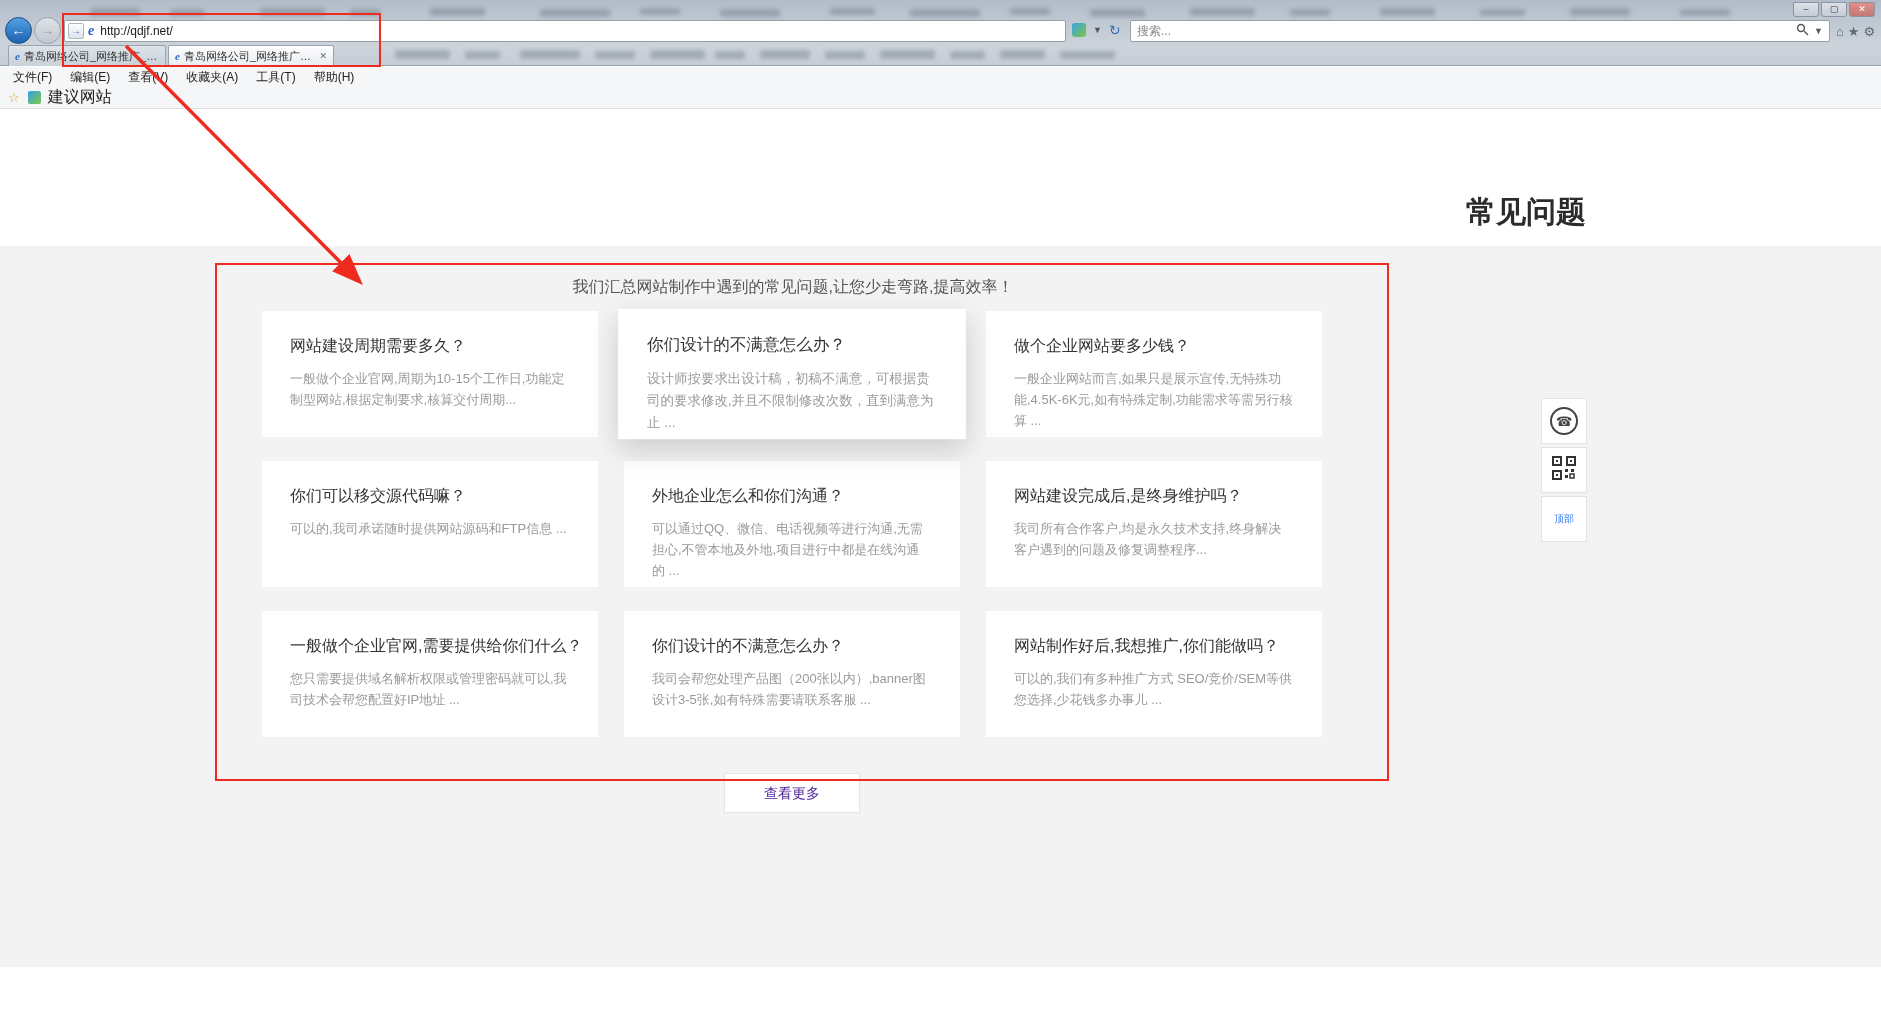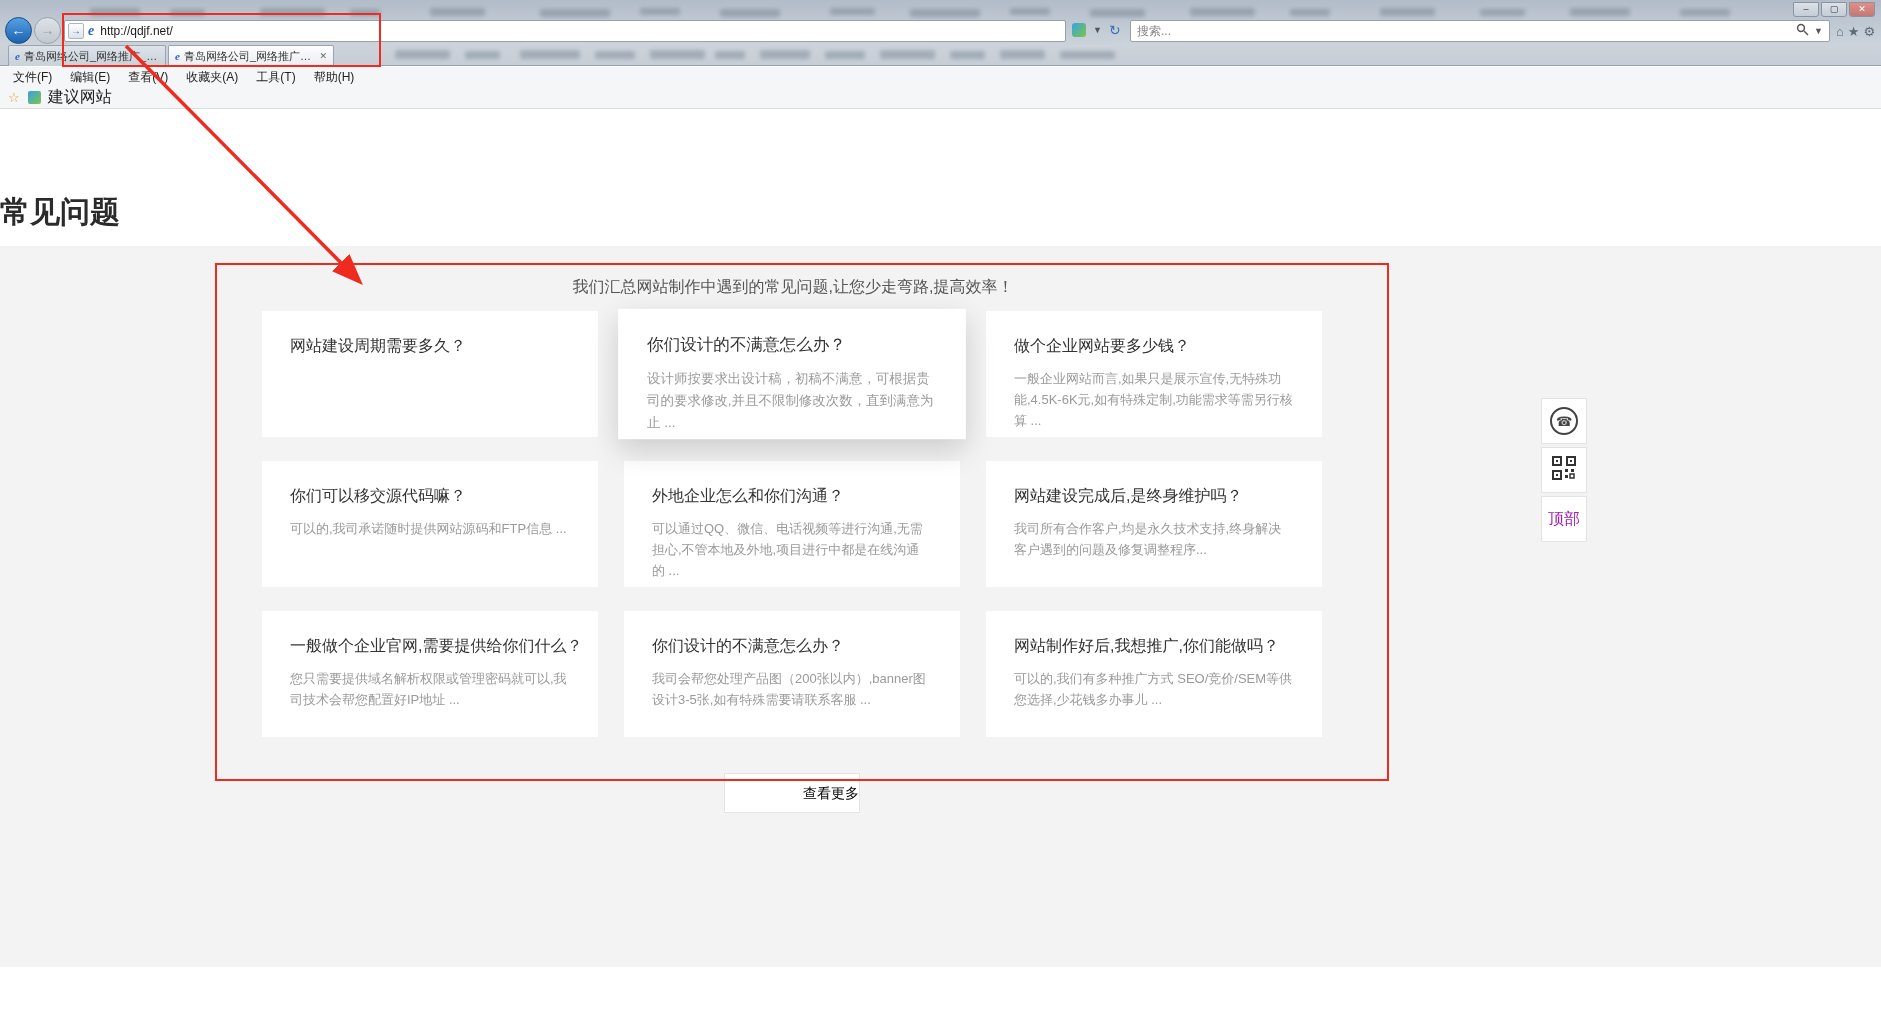--- a/index.html
+++ b/index.html
@@ -61,42 +61,42 @@
   .menu-item { font-size:12px; color:#222; padding:0 9px; line-height:20px; }
   .fav-bar { position:absolute; left:0; top:87px; width:1881px; height:22px; background:#f5f6f7;
     border-bottom:1px solid #dcdddf; display:flex; align-items:center; padding-left:8px; }
   .fav-star { color:#d9a42a; font-size:13px; margin-right:8px; }
   .fav-site-icon { width:13px; height:13px; border-radius:2px; background:linear-gradient(135deg,#35a3e8,#7ec642); margin-right:7px; }
   .fav-label { font-size:16px; color:#222; }
 
   
   .page-area { position:absolute; left:0; top:109px; width:1881px; height:922px; background:#fff; }
   .gray-band { position:absolute; left:0; top:137px; width:1881px; height:721px; background:#f3f3f3; }
-  .faq-title { position:absolute; left:0; top:190px; width:1586px; text-align:left;
+  .faq-title { position:absolute; left:0; top:190px; width:1586px; text-align:right;
     font-size:30px; font-weight:bold; color:#2b2b2b; }
   .faq-subtitle { position:absolute; left:0; top:240px; width:1586px; text-align:center;
     font-size:16px; color:#555; }
 
   .grid { position:absolute; left:262px; top:311px; display:grid;
     grid-template-columns:repeat(3,336px); column-gap:26px; row-gap:24px; }
   .card { width:336px; height:126px; background:#fff; padding:25px 28px 0 28px; overflow:hidden; }
   .card:nth-of-type(2) { transform:scale(1.035); box-shadow:0 10px 26px rgba(0,0,0,.16); position:relative; z-index:2; }
   .card-title { font-size:16px; color:#333; margin-bottom:11px; white-space:nowrap; }
   .card-body { font-size:13px; color:#9a9a9a; line-height:21px; }
 
   .more-btn { position:absolute; left:724px; top:773px; width:136px; height:40px; background:#fff;
-    border:1px solid #e4e4e4; text-align:right; line-height:38px; font-size:14px; color:#000000; }
+    border:1px solid #e4e4e4; text-align:center; line-height:38px; font-size:14px; color:#4c1d95; }
 
   
   .float-widgets { position:absolute; left:1541px; top:398px; display:flex; flex-direction:column; gap:3px; }
   .fw { width:46px; height:46px; background:#fff; border:1px solid #e3e3e3; display:flex;
     align-items:center; justify-content:center; }
   .fw-phone-circle { width:28px; height:28px; border:2px solid #444; border-radius:50%; display:flex;
     align-items:center; justify-content:center; font-size:13px; color:#444; }
-  .fw-top-label { font-size:16px; color:#a21caf; }
+  .fw-top-label { font-size:10px; color:#3b82f6; }
 
   
   .anno { position:absolute; border:2px solid #ee2b1e; z-index:60; pointer-events:none; }
   .anno-1 { left:62px; top:13px; width:319px; height:54px; }
   .anno-2 { left:215px; top:263px; width:1174px; height:518px; }
   .anno-arrow { position:absolute; left:0; top:0; width:1881px; height:1031px; z-index:61; pointer-events:none; }
 </style>
 </head>
 <body>
 
@@ -211,20 +211,21 @@
   <div class="page-area">
     <div class="gray-band"></div>
 
     <div class="faq-title" style="top:83px;">常见问题</div>
     <div class="faq-subtitle" style="top:131px;margin-top:37px;">我们汇总网站制作中遇到的常见问题,让您少走弯路,提高效率！</div>
 
     <div class="grid" style="top:202px;">
 
         <div class="card">
           <div class="card-title">网站建设周期需要多久？</div>
+          <div class="card-body">一般做个企业官网,周期为10-15个工作日,功能定制型网站,根据定制要求,核算交付周期...</div>
         </div>
 
         <div class="card">
           <div class="card-title">你们设计的不满意怎么办？</div>
           <div class="card-body">设计师按要求出设计稿，初稿不满意，可根据贵司的要求修改,并且不限制修改次数，直到满意为止 ...</div>
         </div>
 
         <div class="card">
           <div class="card-title">做个企业网站要多少钱？</div>
           <div class="card-body">一般企业网站而言,如果只是展示宣传,无特殊功能,4.5K-6K元,如有特殊定制,功能需求等需另行核算 ...</div>

